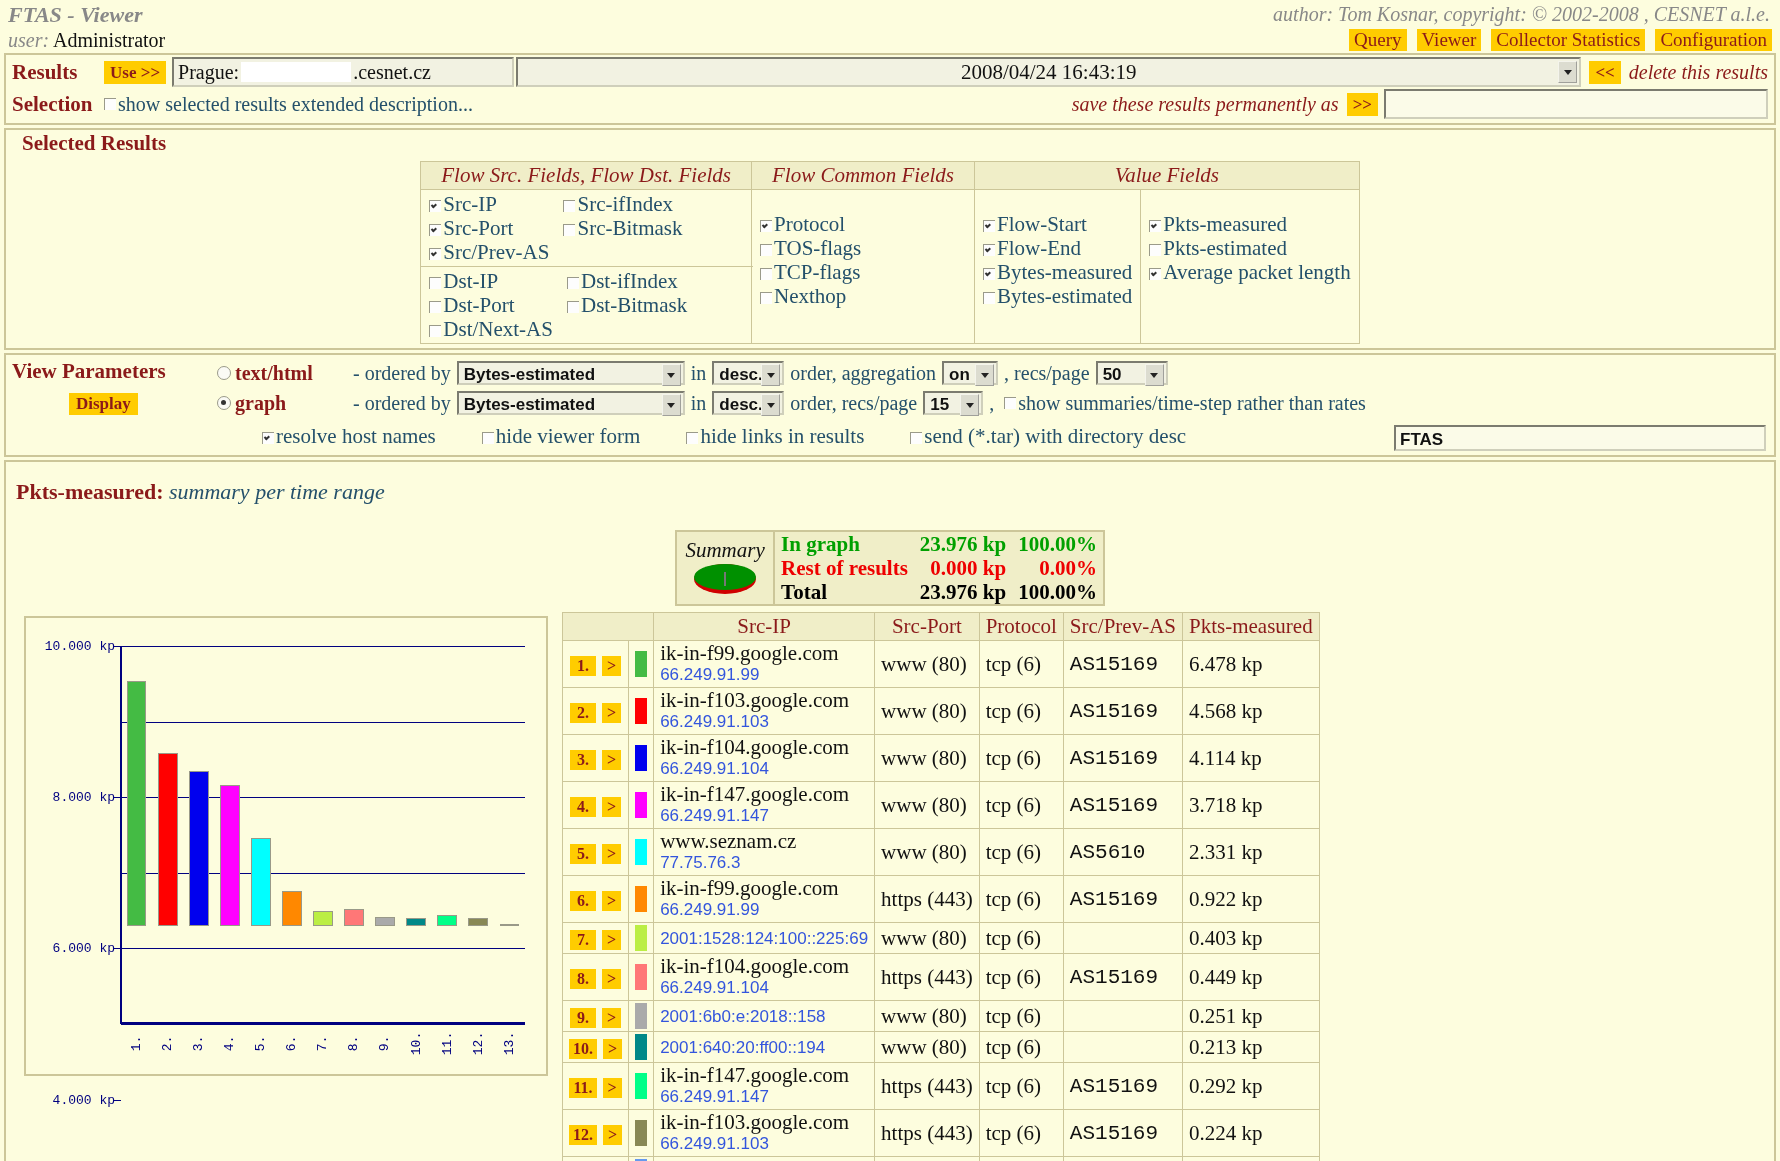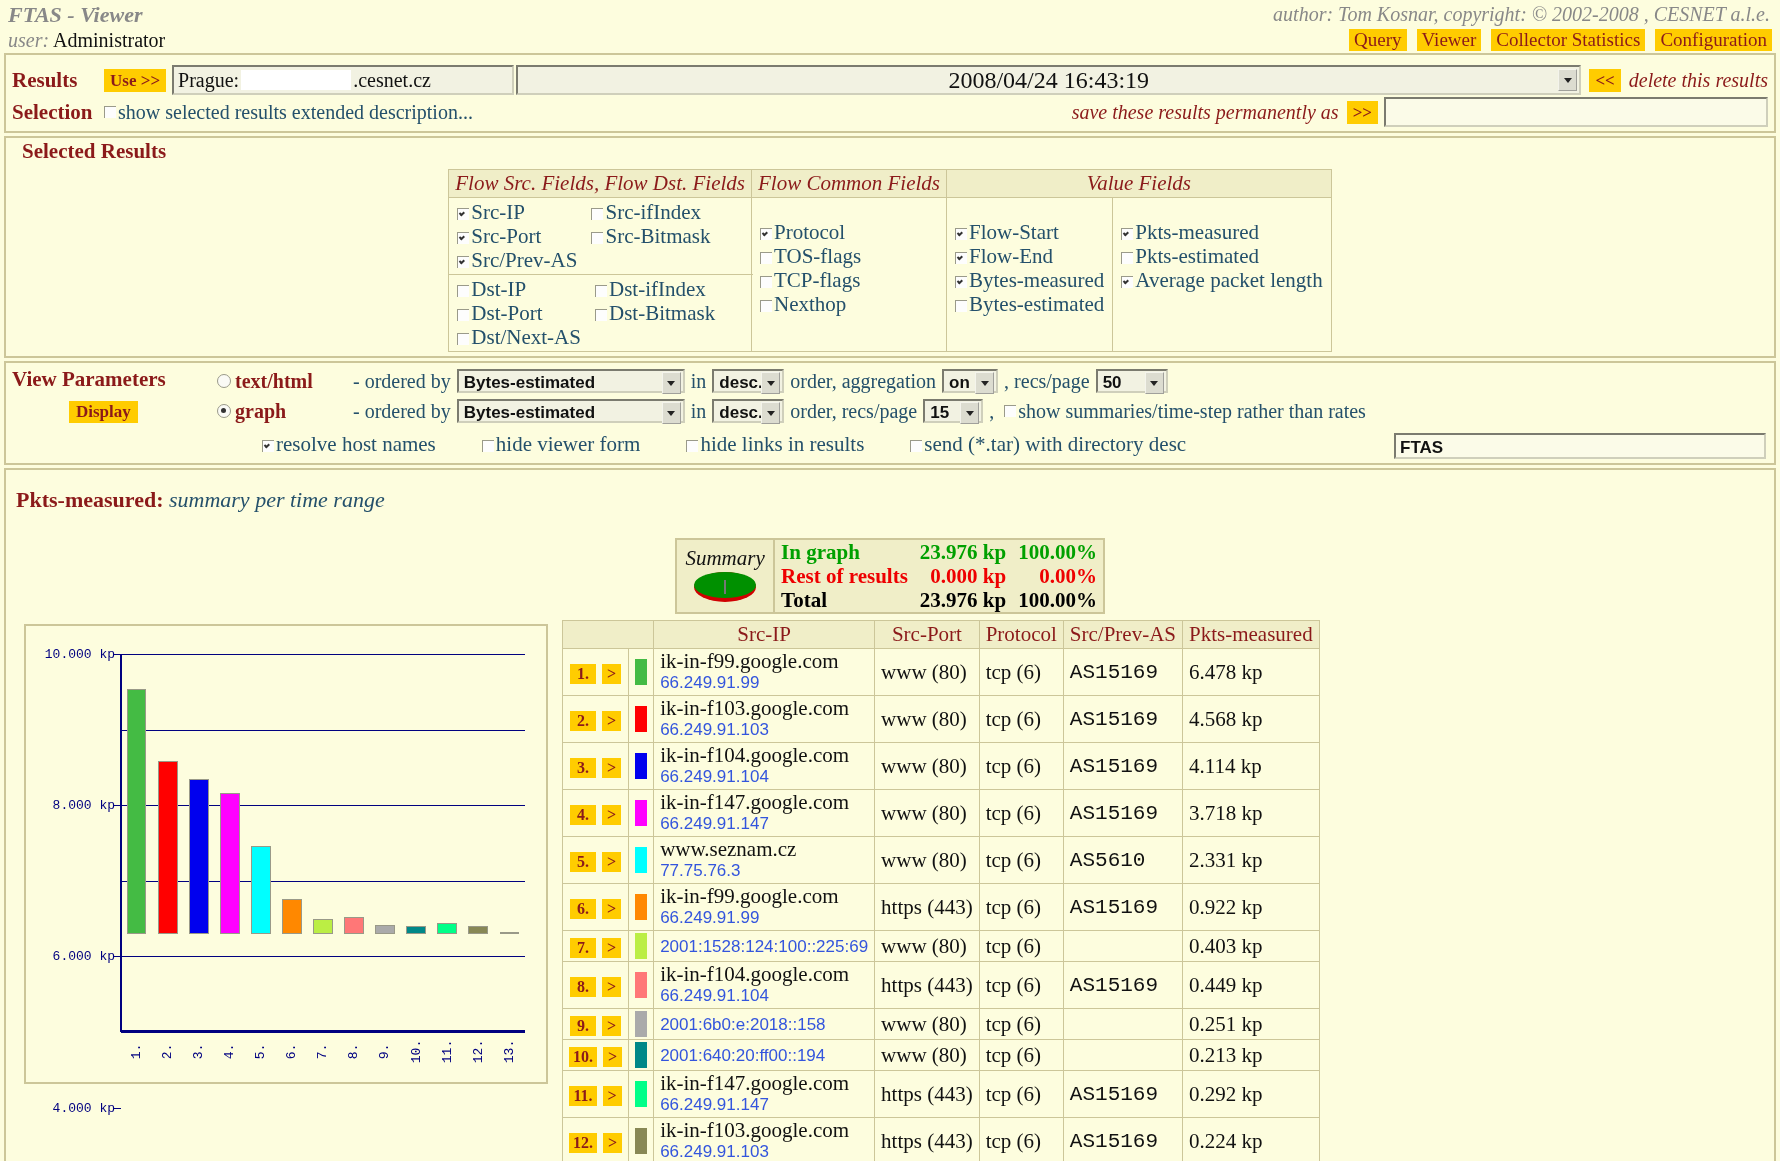--- a/index.html
+++ b/index.html
@@ -29,34 +29,34 @@
     border:2px solid #ccc699;
     background:#fdfdde;
     margin:3px 4px 0 4px;
     position:relative;
   }
 
   .lbl-red{color:#8b1a1a;font-weight:bold;font-size:21px;}
   .ital{font-style:italic;}
 
   
-  .results-area{padding:10px 6px 4px 6px;}
+  .results-area{padding:2px 6px 4px 6px;}
   .row{display:flex;align-items:center;}
   .r-label{width:92px;flex:0 0 92px;}
   .btn-yellow{background:#ffcc00;color:#8b1a1a;font-weight:bold;font-size:17px;
     padding:1px 5px;border:1px solid #ffcc00;display:inline-block;line-height:19px;}
   .inputbox{
     background:#f2f2e2;border:2px inset #cfcfbb;height:26px;line-height:26px;
     padding:0 4px;font-family:"Liberation Serif",serif;font-size:20px;color:#111;
   }
   .host-field{width:330px;margin-left:6px;display:flex;align-items:center;}
   .host-blank{display:inline-block;width:110px;height:20px;background:#fff;margin:0 2px;}
   .select-wide{
     flex:1;margin-left:2px;background:#f2f2e2;border:2px inset #cfcfbb;height:26px;
-    display:flex;align-items:center;justify-content:center;position:relative;color:#111;font-size:24px;
+    display:flex;align-items:center;justify-content:center;position:relative;color:#111;font-size:21px;
   }
   .sel-arrow{
     position:absolute;right:2px;top:2px;width:17px;height:20px;background:#dcdcd0;
     border:1px outset #f4f4ec;display:flex;align-items:center;justify-content:center;
   }
   .sel-arrow:after{content:"";border-left:4px solid transparent;border-right:4px solid transparent;border-top:5px solid #222;}
   .delete-txt{font-style:italic;color:#8b1a1a;margin-left:8px;}
   .cb{
     display:inline-block;width:11px;height:11px;border:1px solid #9a9a8a;border-right:none;border-bottom:none;
     background:#fdfdfd;vertical-align:-1px;margin-right:2px;position:relative;
@@ -75,21 +75,21 @@
   }
   .radio.on:after{content:"";position:absolute;left:3px;top:3px;width:5px;height:5px;border-radius:50%;background:#333;}
 
   
   .sel-title{color:#8b1a1a;font-weight:bold;font-size:21px;padding:1px 16px;}
   .fields-table{
     border-collapse:collapse;margin:4px auto 4px auto;border:1px solid #ccc699;
   }
   .fields-table th{
     background:#f0eec8;color:#8b1a1a;font-style:italic;font-weight:normal;font-size:21px;
-    border:1px solid #ccc699;padding:1px 6px;text-align:center;
+    border:1px solid #ccc699;padding:1px 20px;text-align:center;
   }
   .fields-table td{border:1px solid #ccc699;padding:2px 8px;vertical-align:top;}
   .f-item{white-space:nowrap;font-size:21px;line-height:22px;padding:1px 0;}
   .two-col{display:flex;}
   .two-col > div{padding-right:14px;}
 
   
   .vp{padding:4px 6px 6px 6px;position:relative;}
   .vp-title{color:#8b1a1a;font-weight:bold;font-size:21px;}
   .vp-rows{margin-left:205px;margin-top:-26px;}

